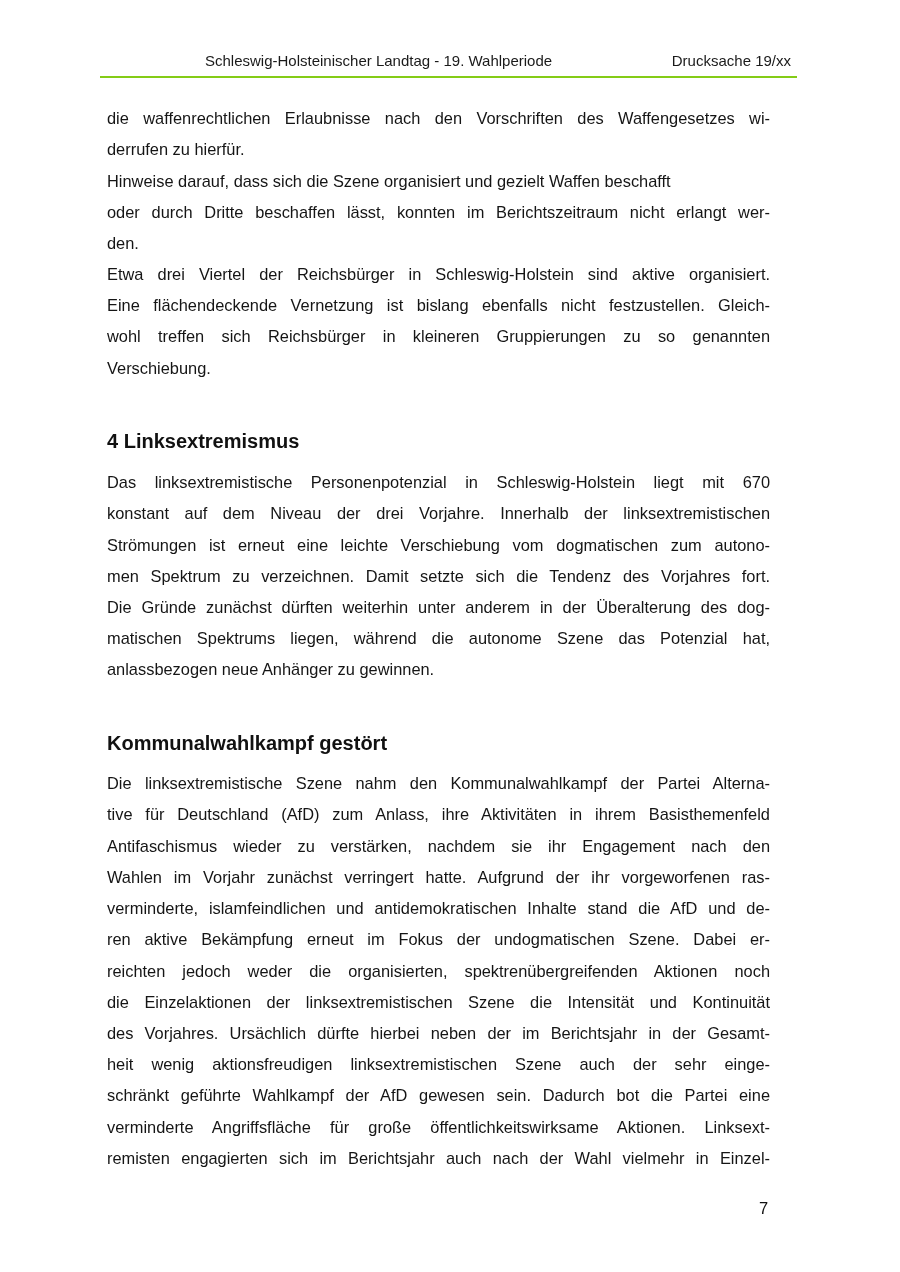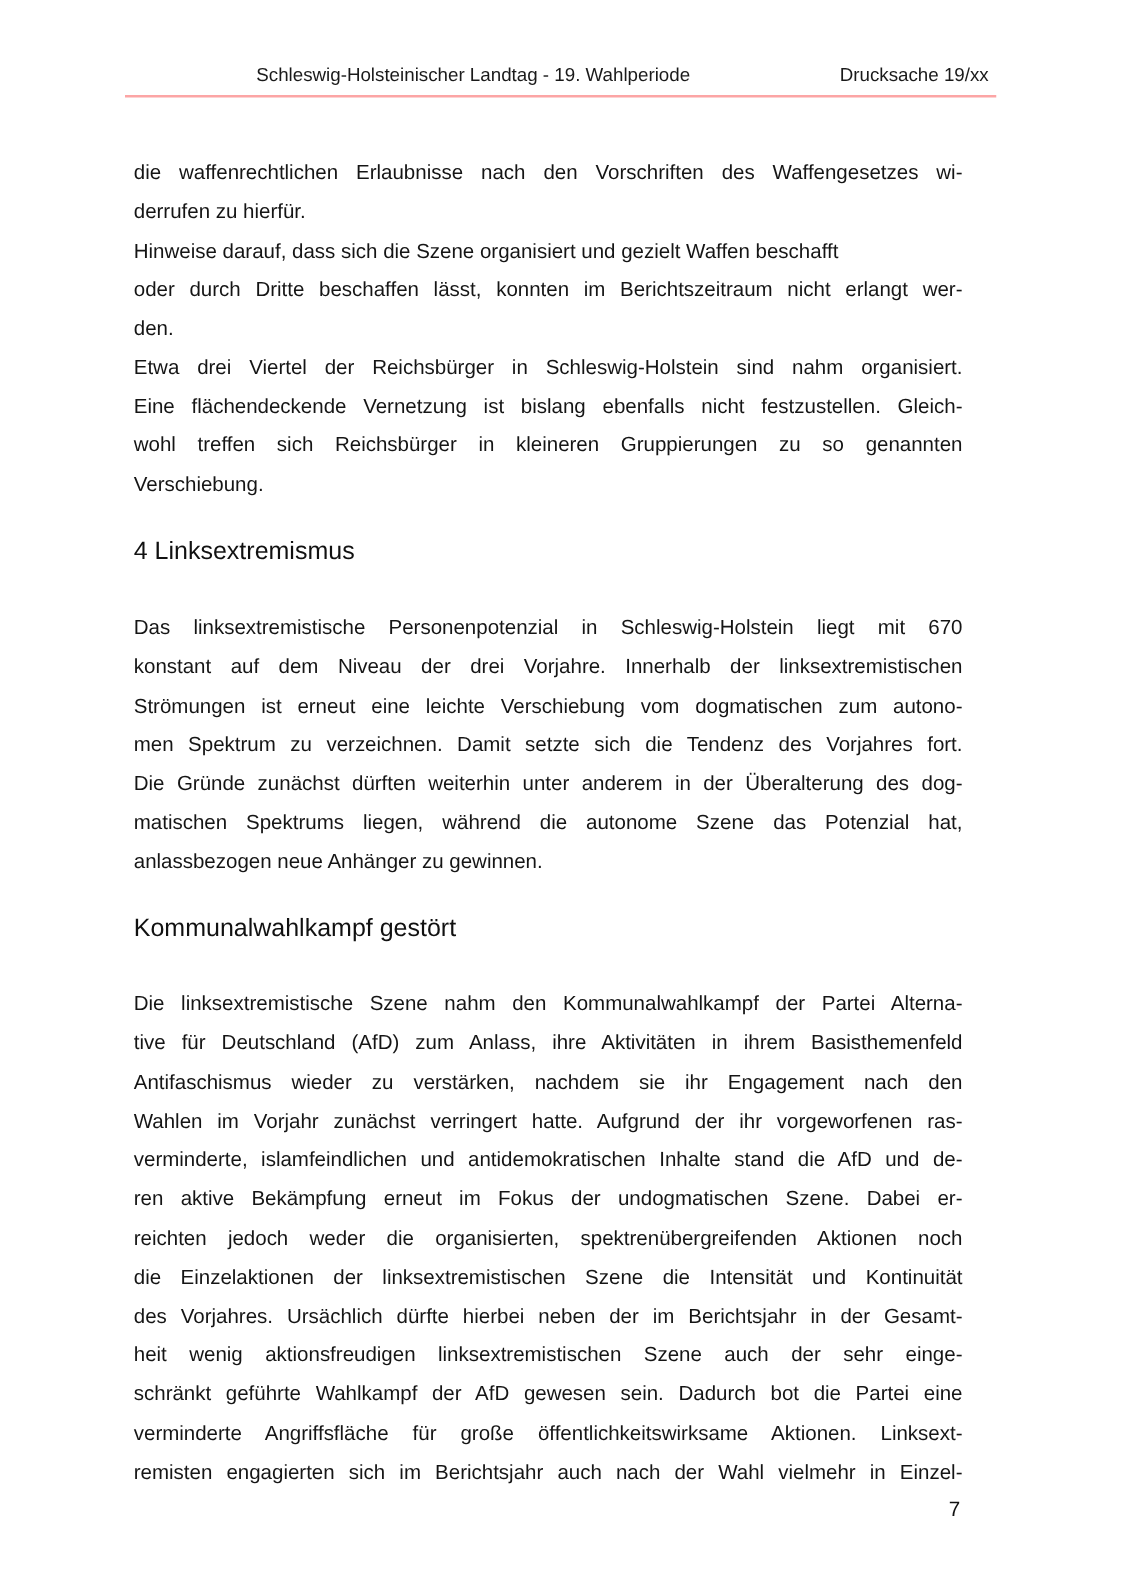--- a/index.html
+++ b/index.html
@@ -1,42 +1,42 @@
 <!DOCTYPE html>
 <html><head>
 <meta charset="utf-8">
 <style>
   html, body { margin: 0; padding: 0; background: #ffffff; }
   body { width: 900px; height: 1272px; position: relative; overflow: hidden;
          font-family: "Liberation Sans", sans-serif; color: #111; }
   .header { position: absolute; left: 100px; top: 50px; width: 697px; height: 26px;
-            border-bottom: 2px solid #fca5a5; }
+            border-bottom: 2px solid #84cc16; }
   .header .title { position: absolute; left: 105px; top: 2px; font-size: 15px; color: #1a1a1a; }
   .header .doc { position: absolute; right: 6px; top: 2px; font-size: 15px; font-weight: normal; color: #1a1a1a; }
   .line { position: absolute; left: 107px; width: 663px; font-size: 16.4px; line-height: 20px;
-          white-space: nowrap; color: #151515; margin-top: 20px; }
+          white-space: nowrap; color: #151515; }
   .line.j { text-align: justify; text-align-last: justify; }
-  .h { position: absolute; left: 107px; font-weight: normal; font-size: 20px; color: #111; white-space: nowrap; }
+  .h { position: absolute; left: 107px; font-weight: bold; font-size: 20px; color: #111; white-space: nowrap; }
   .pagenum { position: absolute; left: 759px; top: 1199px; font-size: 16.5px; }
 </style>
 </head>
 <body>
 
 <div class="header">
   <span class="title">Schleswig-Holsteinischer Landtag - 19. Wahlperiode</span>
   <span class="doc">Drucksache 19/xx</span>
 </div>
 
 <div>
   <div class="line j" style="top:108px">die waffenrechtlichen Erlaubnisse nach den Vorschriften des Waffengesetzes wi-</div>
   <div class="line" style="top:139px">derrufen zu hierfür.</div>
   <div class="line" style="top:171px">Hinweise darauf, dass sich die Szene organisiert und gezielt Waffen beschafft</div>
   <div class="line j" style="top:202px">oder durch Dritte beschaffen lässt, konnten im Berichtszeitraum nicht erlangt wer-</div>
   <div class="line" style="top:233px">den.</div>
-  <div class="line j" style="top:264px">Etwa drei Viertel der Reichsbürger in Schleswig-Holstein sind nahm organisiert.</div>
+  <div class="line j" style="top:264px">Etwa drei Viertel der Reichsbürger in Schleswig-Holstein sind aktive organisiert.</div>
   <div class="line j" style="top:295px">Eine flächendeckende Vernetzung ist bislang ebenfalls nicht festzustellen. Gleich-</div>
   <div class="line j" style="top:326px">wohl treffen sich Reichsbürger in kleineren Gruppierungen zu so genannten</div>
   <div class="line" style="top:358px">Verschiebung.</div>
 </div>
 
 <div class="h" style="top:430px">4 Linksextremismus</div>
 
 <div>
   <div class="line j" style="top:472px">Das linksextremistische Personenpotenzial in Schleswig-Holstein liegt mit 670</div>
   <div class="line j" style="top:503px">konstant auf dem Niveau der drei Vorjahre. Innerhalb der linksextremistischen</div>

